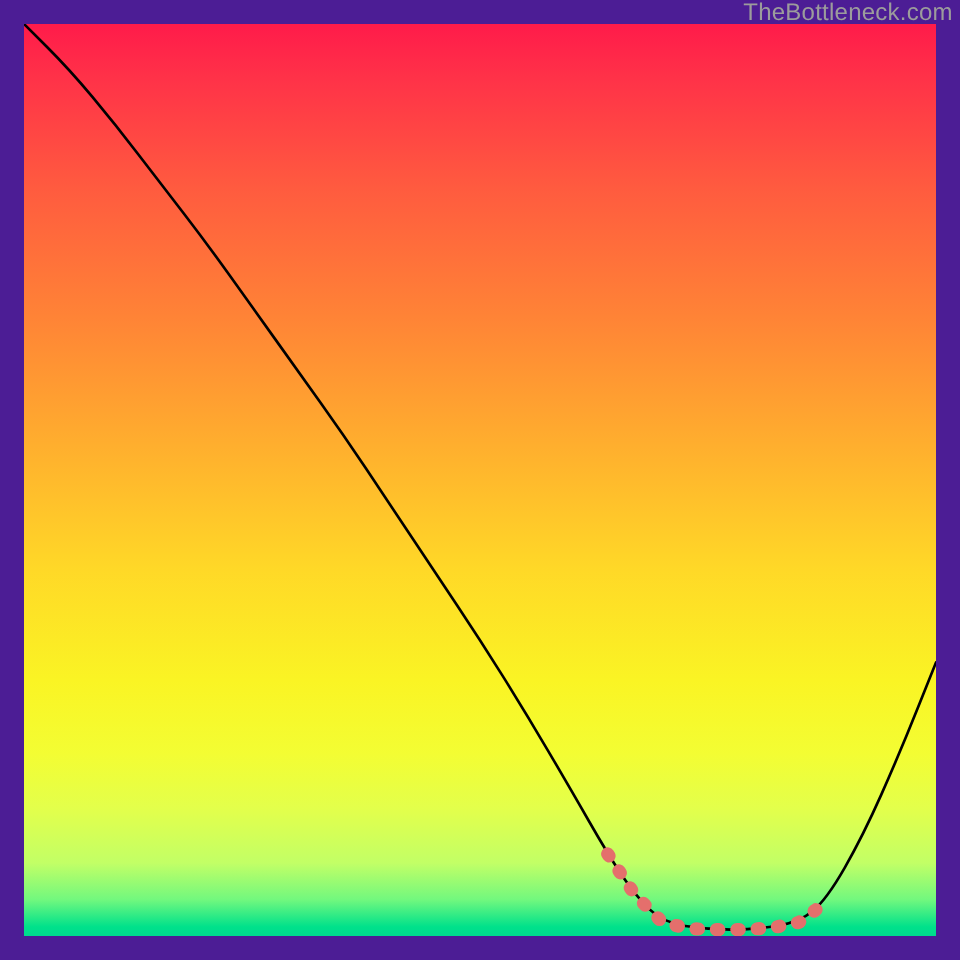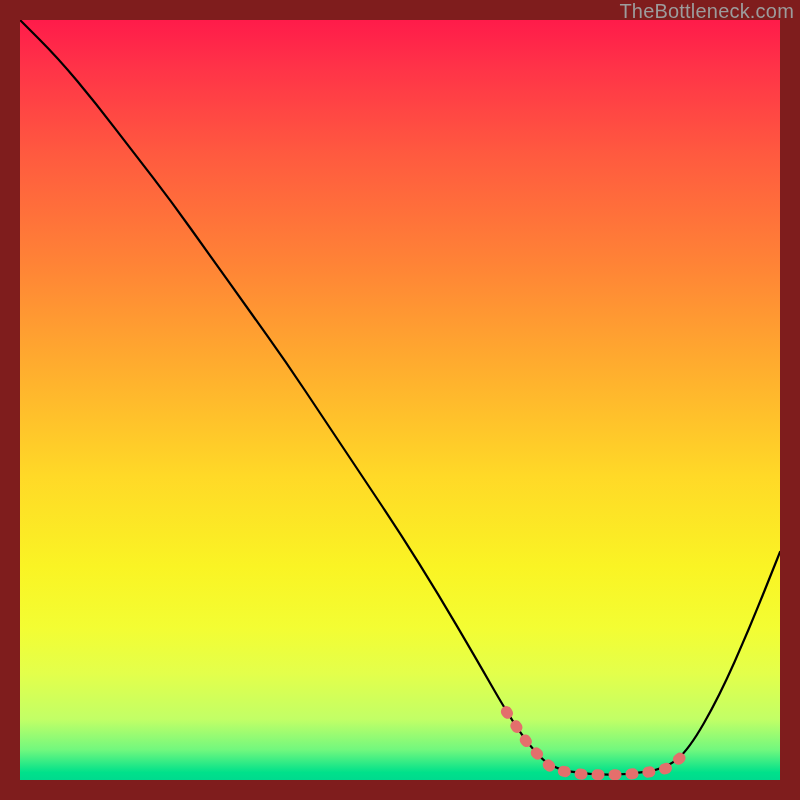--- a/index.html
+++ b/index.html
@@ -8,21 +8,21 @@
     width: 800px;
     height: 800px;
     background: #000;
     overflow: hidden;
     font-family: Arial, Helvetica, sans-serif;
   }
   .wrap {
     position: relative;
     width: 800px;
     height: 800px;
-    background: #7f1d1d;
+    background: #4c1d95;
   }
   .watermark {
     position: absolute;
     top: 0;
     right: 6px;
     color: #9c9c9c;
     font-size: 20px;
     font-weight: 500;
     letter-spacing: 0.2px;
     z-index: 5;

